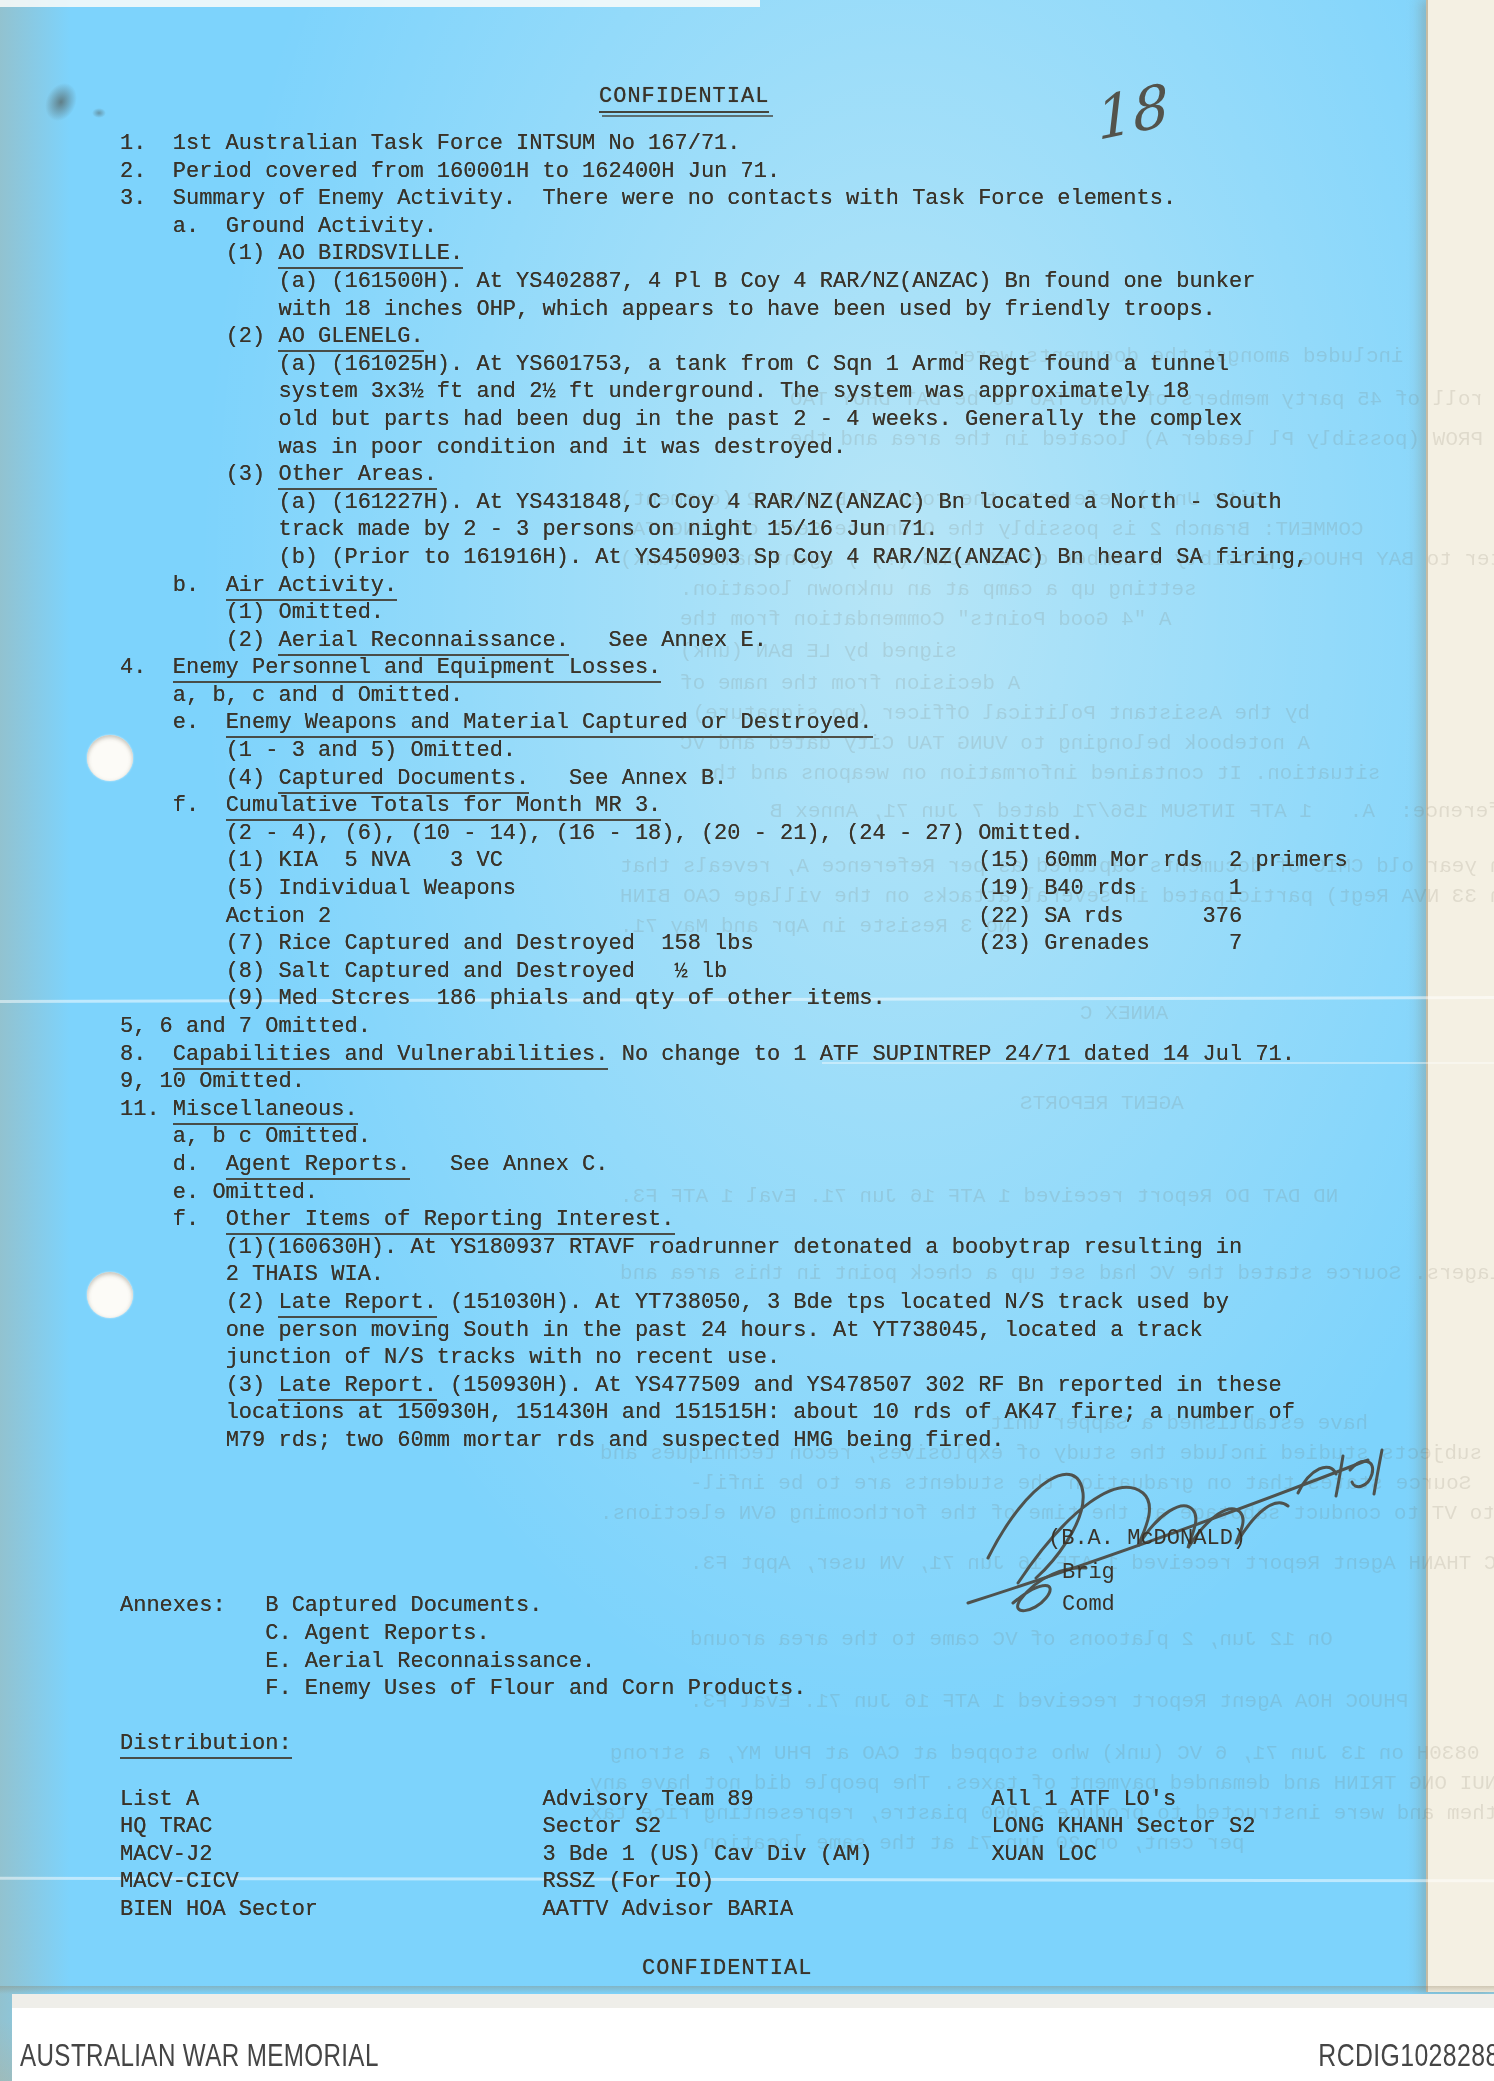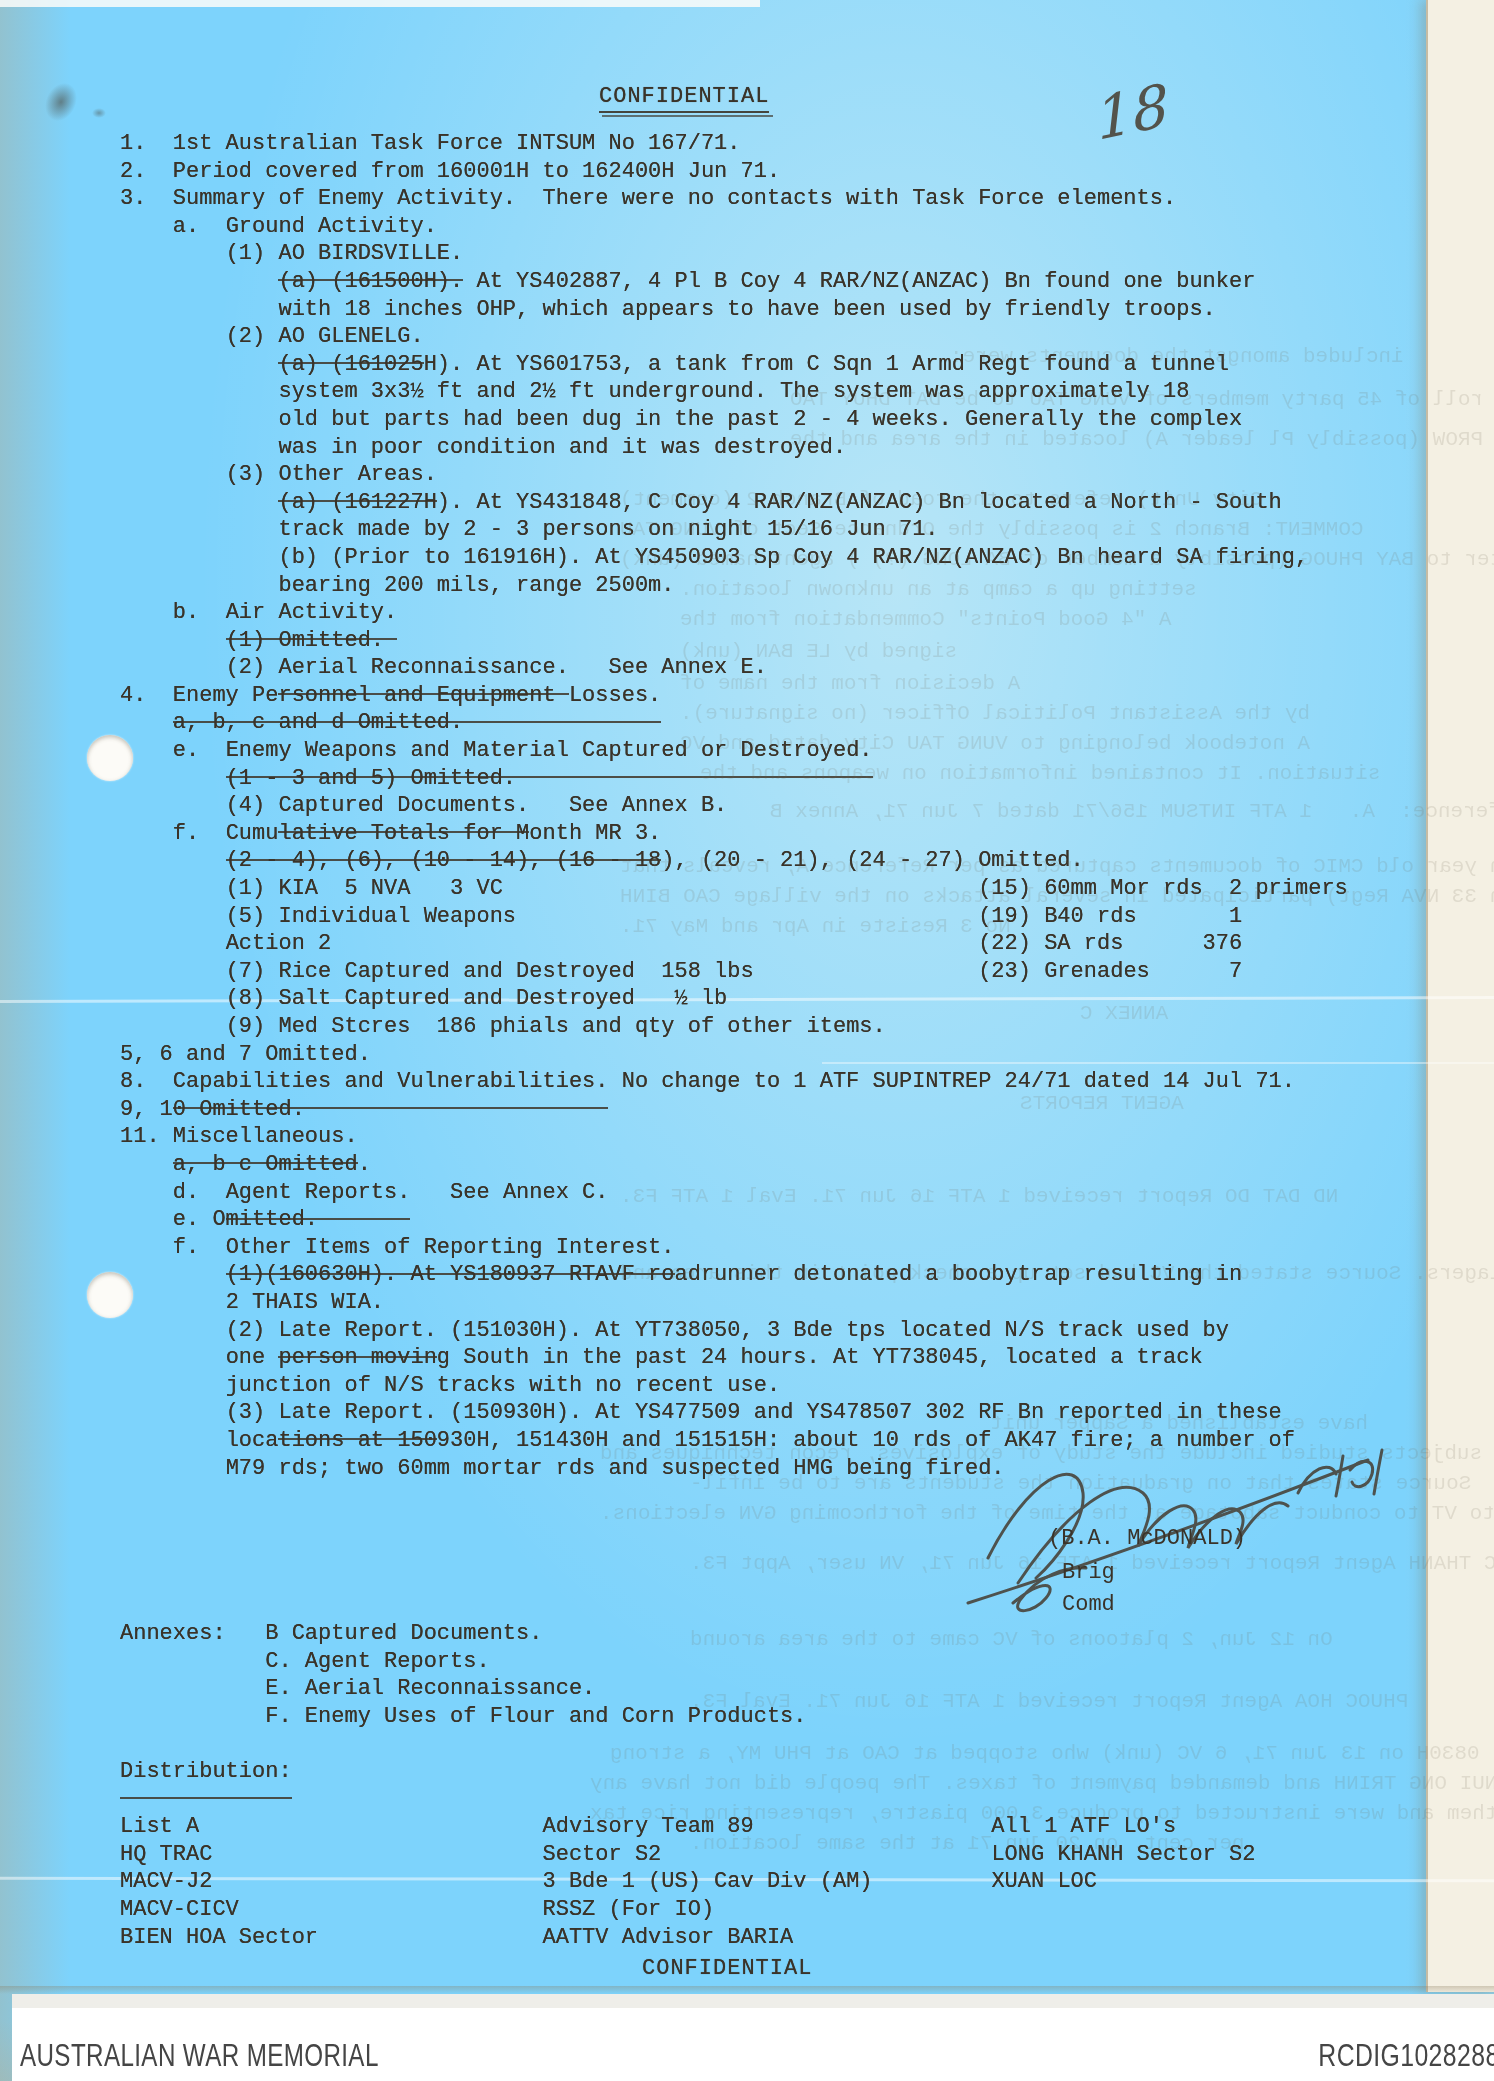--- a/index.html
+++ b/index.html
@@ -16,21 +16,21 @@
           linear-gradient(0deg, rgba(188,174,142,.30) 0px, rgba(188,174,142,0) 60px);}
   .second-page-edge{position:absolute;top:0;right:0;width:66px;height:1992px;
         background:#f4f0e3;border-left:2px solid #c6bca4;box-shadow:-6px 0 10px rgba(120,105,75,.25);}
   .scan-edge-top{position:absolute;top:0;left:0;width:760px;height:7px;background:#fbfbf9;opacity:.85;}
   .paper-bottom-shadow{position:absolute;left:0;top:1986px;width:100%;height:8px;
         background:linear-gradient(180deg, rgba(140,125,95,.35), rgba(140,125,95,0));}
   
   .doc-body{position:absolute;left:120px;top:130px;font-size:22px;line-height:27.6px;
         text-shadow:0 0 .6px rgba(58,50,38,.85);}
   .tline{white-space:pre;height:27.6px;}
-  .u{border-bottom:2px solid rgba(62,53,40,.85);padding-bottom:13px;}
+  .u{border-bottom:2px solid rgba(62,53,40,.85);padding-bottom:1px;}
   .conf-top{position:absolute;left:599px;top:84px;font-size:22px;letter-spacing:1px;
         text-shadow:0 0 .7px rgba(58,50,38,.9);}
   .conf-top .dbl{position:relative;border-bottom:2px solid rgba(60,52,40,.9);padding-bottom:2px;}
   .conf-top .dbl::after{content:'';position:absolute;left:3px;right:-4px;bottom:-6px;height:2px;
         background:rgba(60,52,40,.65);}
   .conf-bottom{position:absolute;left:642px;top:1956px;font-size:22px;letter-spacing:1px;
         text-shadow:0 0 .7px rgba(58,50,38,.85);}
   
   .hand-page-no{position:absolute;left:1096px;top:78px;
         font-family:"DejaVu Serif",serif;font-style:italic;font-size:58px;color:#4a4134;
@@ -99,21 +99,20 @@
       <div class="tline">            <span>with 18 inches OHP, which appears to have been used by friendly troops.</span></div>
       <div class="tline">        <span>(2) </span><span class="u">AO GLENELG.</span></div>
       <div class="tline">            <span>(a) (161025H). At YS601753, a tank from C Sqn 1 Armd Regt found a tunnel</span></div>
       <div class="tline">            <span>system 3x3½ ft and 2½ ft underground. The system was approximately 18</span></div>
       <div class="tline">            <span>old but parts had been dug in the past 2 - 4 weeks. Generally the complex</span></div>
       <div class="tline">            <span>was in poor condition and it was destroyed.</span></div>
       <div class="tline">        <span>(3) </span><span class="u">Other Areas.</span></div>
       <div class="tline">            <span>(a) (161227H). At YS431848, C Coy 4 RAR/NZ(ANZAC) Bn located a North - South</span></div>
       <div class="tline">            <span>track made by 2 - 3 persons on night 15/16 Jun 71.</span></div>
       <div class="tline">            <span>(b) (Prior to 161916H). At YS450903 Sp Coy 4 RAR/NZ(ANZAC) Bn heard SA firing,</span></div>
-      <div class="tline">            <span>bearing 200 mils, range 2500m.</span></div>
       <div class="tline">    <span>b.</span>  <span class="u">Air Activity.</span></div>
       <div class="tline">        <span>(1) Omitted.</span></div>
       <div class="tline">        <span>(2) </span><span class="u">Aerial Reconnaissance.</span><span>   See Annex E.</span></div>
       <div class="tline"><span>4.</span>  <span class="u">Enemy Personnel and Equipment Losses.</span></div>
       <div class="tline">    <span>a, b, c and d Omitted.</span></div>
       <div class="tline">    <span>e.</span>  <span class="u">Enemy Weapons and Material Captured or Destroyed.</span></div>
       <div class="tline">        <span>(1 - 3 and 5) Omitted.</span></div>
       <div class="tline">        <span>(4) </span><span class="u">Captured Documents.</span><span>   See Annex B.</span></div>
       <div class="tline">    <span>f.</span>  <span class="u">Cumulative Totals for Month MR 3.</span></div>
       <div class="tline">        <span>(2 - 4), (6), (10 - 14), (16 - 18), (20 - 21), (24 - 27) Omitted.</span></div>

